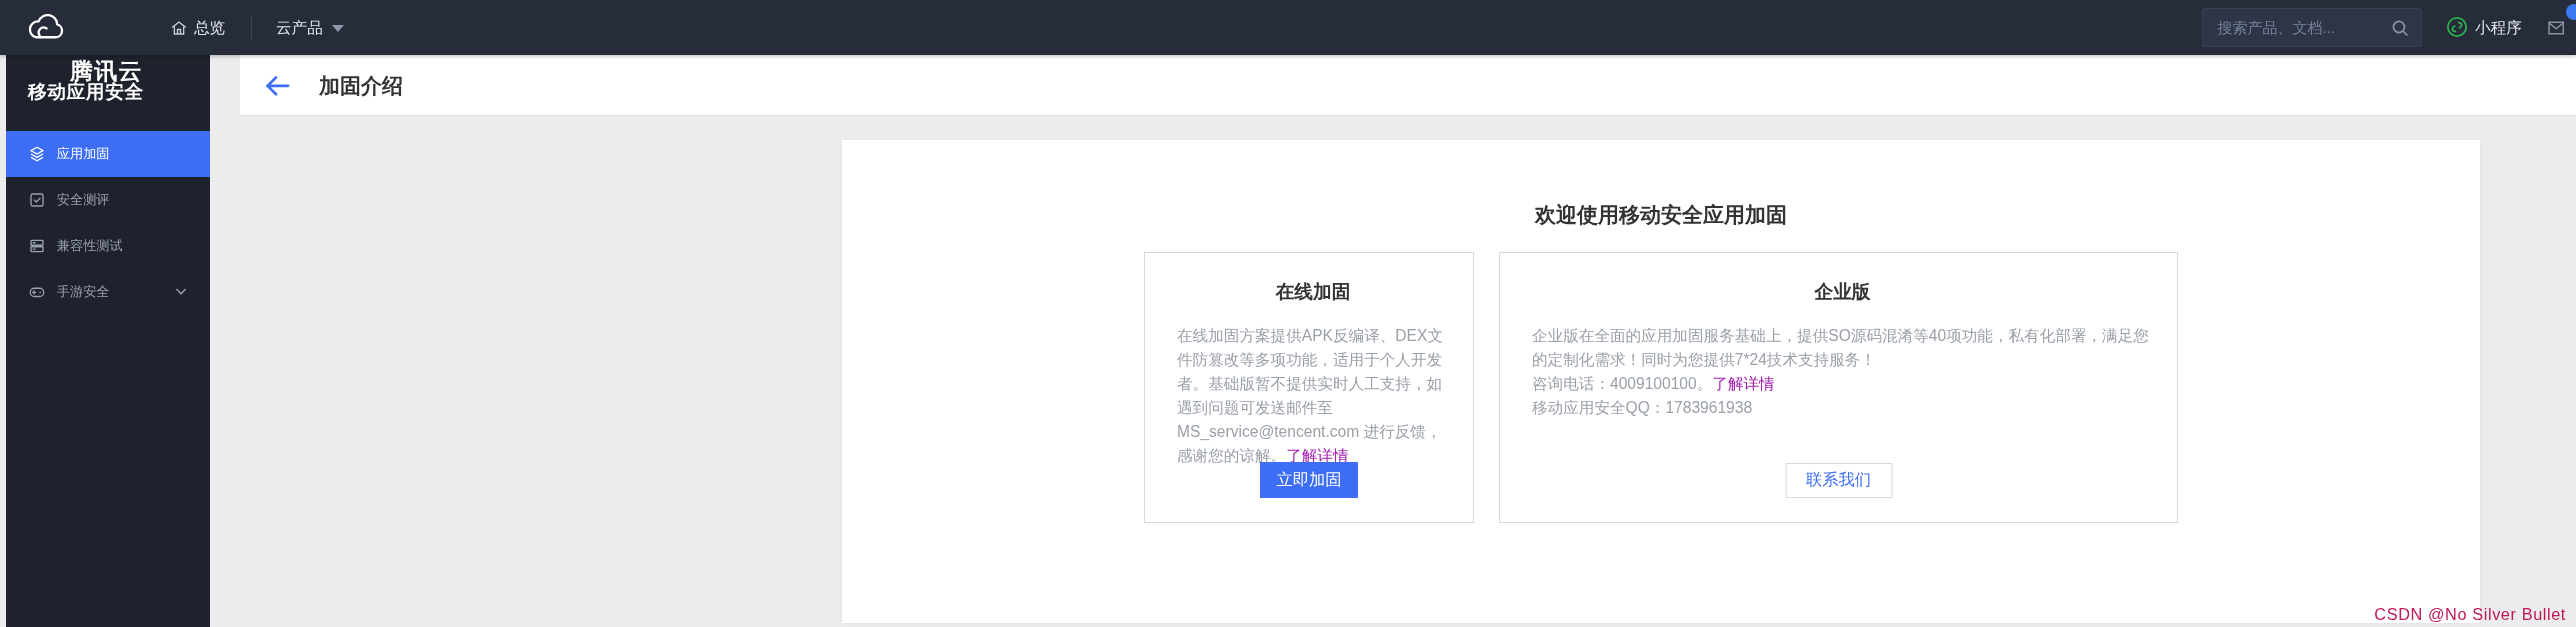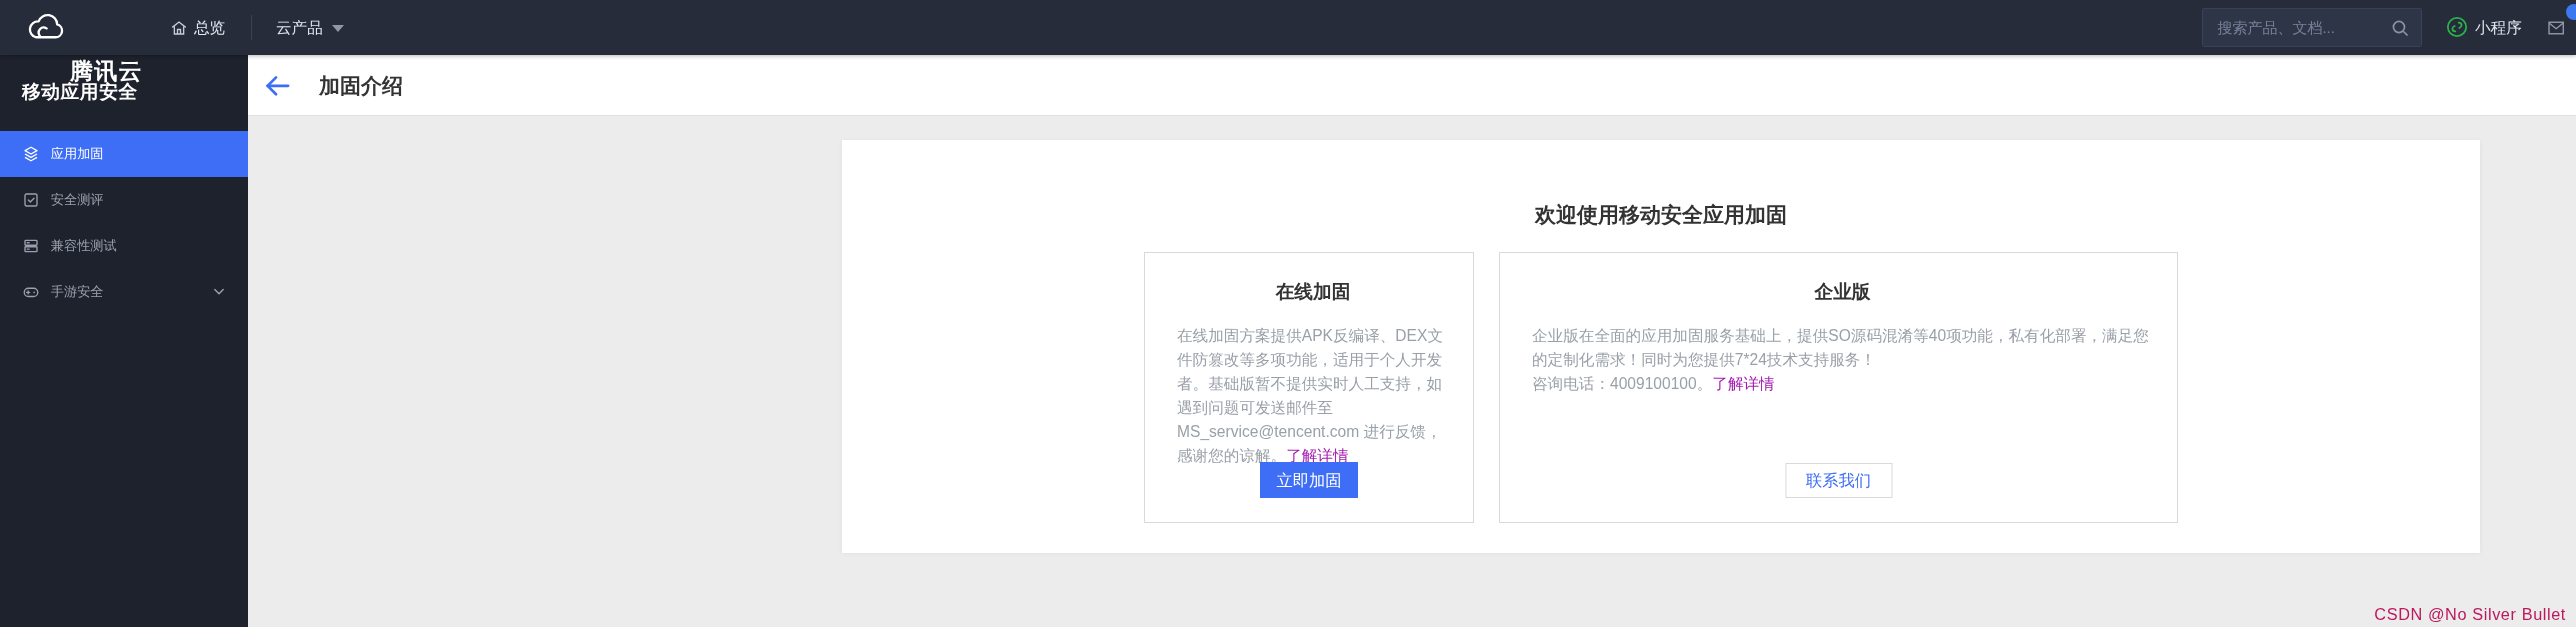--- a/index.html
+++ b/index.html
@@ -51,21 +51,21 @@
     position: absolute; left: 2475px; top: 0; height: 47px; line-height: 55px;
     color: #e4e8ef; font-size: 15.6px; cursor: pointer;
   }
   .nav-mail-icon { position: absolute; left: 2548px; top: 20.5px; cursor: pointer; }
   .nav-avatar {
     position: absolute; left: 2566px; top: 4.2px; width: 16.3px; height: 16.3px;
     border-radius: 50%; background: #3c78f0;
   }
   
   .sidebar {
-    position: absolute; left: 0; top: 55px; width: 248px; height: 572px;
+    position: absolute; left: 6px; top: 55px; width: 204px; height: 572px;
     background: #1e222d; z-index: 20;
   }
   .sidebar-title {
     margin: 24px 0 0 22px; color: #ffffff; font-size: 18.7px; font-weight: bold;
     letter-spacing: 0.6px;
   }
   .side-menu { margin-top: 26px; }
   .side-item {
     position: relative; height: 46px; display: flex; align-items: center;
     padding-left: 22px; color: #9aa1ae; font-size: 13.2px; cursor: pointer;
@@ -82,21 +82,21 @@
   .page-title {
     position: absolute; left: 79px; top: 0; height: 61px; line-height: 61px;
     font-size: 21px; font-weight: 600; color: #333333;
   }
   
   .content {
     position: absolute; left: 240px; top: 116px; width: 2336px; height: 511px;
     background: #ececec;
   }
   .panel {
-    position: absolute; left: 602px; top: 24px; width: 1638px; height: 413px;
+    position: absolute; left: 602px; top: 24px; width: 1638px; height: 483px;
     background: #ffffff; box-shadow: 0 1.2px 4.8px rgba(0,0,0,0.06);
   }
   .welcome-title {
     padding-top: 61px; text-align: center;
     font-size: 21px; font-weight: 700; color: #333333;
   }
   .cards { display: flex; justify-content: center; gap: 25px; margin-top: 23px; }
   .card {
     position: relative; height: 271px; border: 1.2px solid #d9d9d9; background: #ffffff; padding-left: 8px;
   }
@@ -107,21 +107,21 @@
     font-size: 18.7px; font-weight: 600; color: #333333;
   }
   .card-body {
     margin: 19px 24px 0 24px; font-size: 15.6px; line-height: 24px; color: #9aa0a8;
   }
   .card-body .inline-link { color: #a21caf; cursor: pointer; text-decoration: none; }
   .body-line { display: block; }
   .btn {
     position: absolute; bottom: 24px; left: 50%; transform: translateX(-50%);
     font-size: 16.3px; text-align: center; cursor: pointer; white-space: nowrap;
-    font-family: Liberation Sans, sans-serif;
+    font-family: Liberation Serif, serif;
   }
   .btn-primary {
     width: 98px; height: 36px; line-height: 36px;
     background: #3d6ef5; color: #ffffff; border: none;
   }
   .btn-ghost {
     width: 107px; height: 35px; line-height: 32.5px;
     background: #ffffff; color: #3d6ef5; border: 1.2px solid #d5d9e0;
   }
   .watermark {
@@ -260,20 +260,21 @@
         <div class="card-title">在线加固</div>
         <div class="card-body"><span>在线加固方案提供APK反编译、DEX文件防篡改等多项功能，适用于个人开发者。基础版暂不提供实时人工支持，如遇到问题可发送邮件至 MS_service@tencent.com 进行反馈，感谢您的谅解。</span><a class="inline-link">了解详情</a></div>
         <button class="btn btn-primary">立即加固</button>
       </div>
 
       <div class="card card-enterprise">
         <div class="card-title">企业版</div>
         <div class="card-body">
           <span class="body-line">企业版在全面的应用加固服务基础上，提供SO源码混淆等40项功能，私有化部署，满足您的定制化需求！同时为您提供7*24技术支持服务！</span>
           <span class="body-line"><span>咨询电话：4009100100。</span><a class="inline-link">了解详情</a></span>
+          <span class="body-line">移动应用安全QQ：1783961938</span>
         </div>
         <button class="btn btn-ghost">联系我们</button>
       </div>
 
     </div>
   </div>
 </div>
 
 <div class="watermark">CSDN @No Silver Bullet</div>
 

